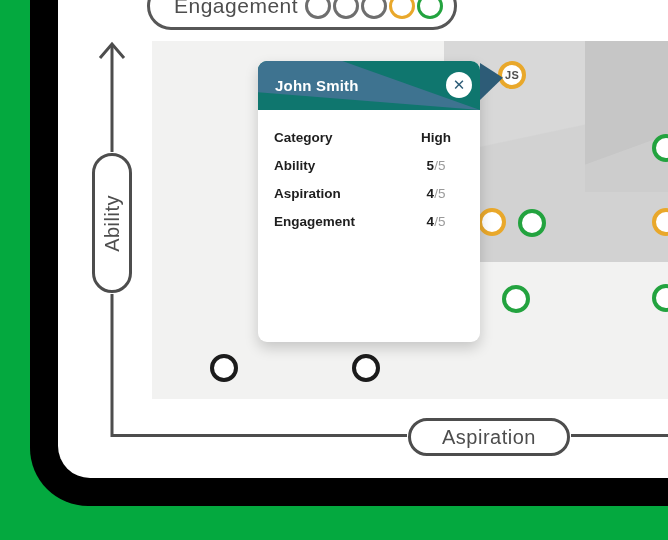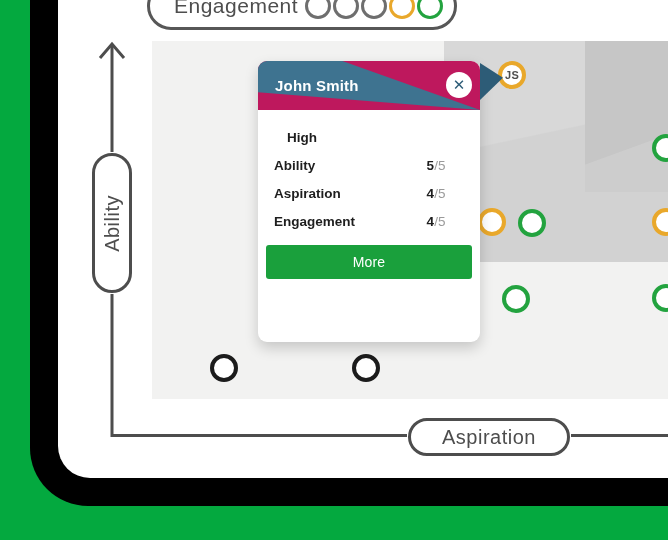--- a/index.html
+++ b/index.html
@@ -72,21 +72,21 @@
     font-size:11px;font-weight:bold;color:#4f4f4f;letter-spacing:.2px;
   }
   
   .popup{
     position:absolute;left:258px;top:61px;width:222px;height:281px;
     background:#fff;border-radius:9px;z-index:6;
     box-shadow:0 6px 14px rgba(0,0,0,.18);
   }
   .popup-header{
     position:relative;height:49px;border-radius:9px 9px 0 0;overflow:hidden;
-    background:#be185d;display:flex;align-items:center;
+    background:#0f766e;display:flex;align-items:center;
   }
   .popup-header::before{
     content:"";position:absolute;inset:0;background:#3e7390;
     clip-path:polygon(0 0,38% 0,100% 100%,0 64%);
   }
   .popup-title{
     position:relative;color:#fff;font-size:15px;font-weight:bold;
     margin-left:17px;letter-spacing:.2px;
   }
   .close-btn{
@@ -163,32 +163,32 @@
     </div>
 
   <div class="popup">
     <div class="popup-header">
       <span class="popup-title">John Smith</span>
       <button class="close-btn">✕</button>
     </div>
     <div class="popup-arrow"></div>
     <div class="popup-body">
       <div class="prow">
+        <span class="plabel">Category</span>
         <span class="pvalue"><span>High</span><span class="psuffix"></span></span>
       </div>
       <div class="prow">
         <span class="plabel">Ability</span>
         <span class="pvalue"><span>5</span><span class="psuffix">/5</span></span>
       </div>
       <div class="prow">
         <span class="plabel">Aspiration</span>
         <span class="pvalue"><span>4</span><span class="psuffix">/5</span></span>
       </div>
       <div class="prow">
         <span class="plabel">Engagement</span>
         <span class="pvalue"><span>4</span><span class="psuffix">/5</span></span>
       </div>
     </div>
     <div class="popup-buttons">
-      <button class="btn btn-more" style="background: rgb(26, 160, 60);">More</button>
     </div>
   </div>
 </div>
 
 </body></html>

